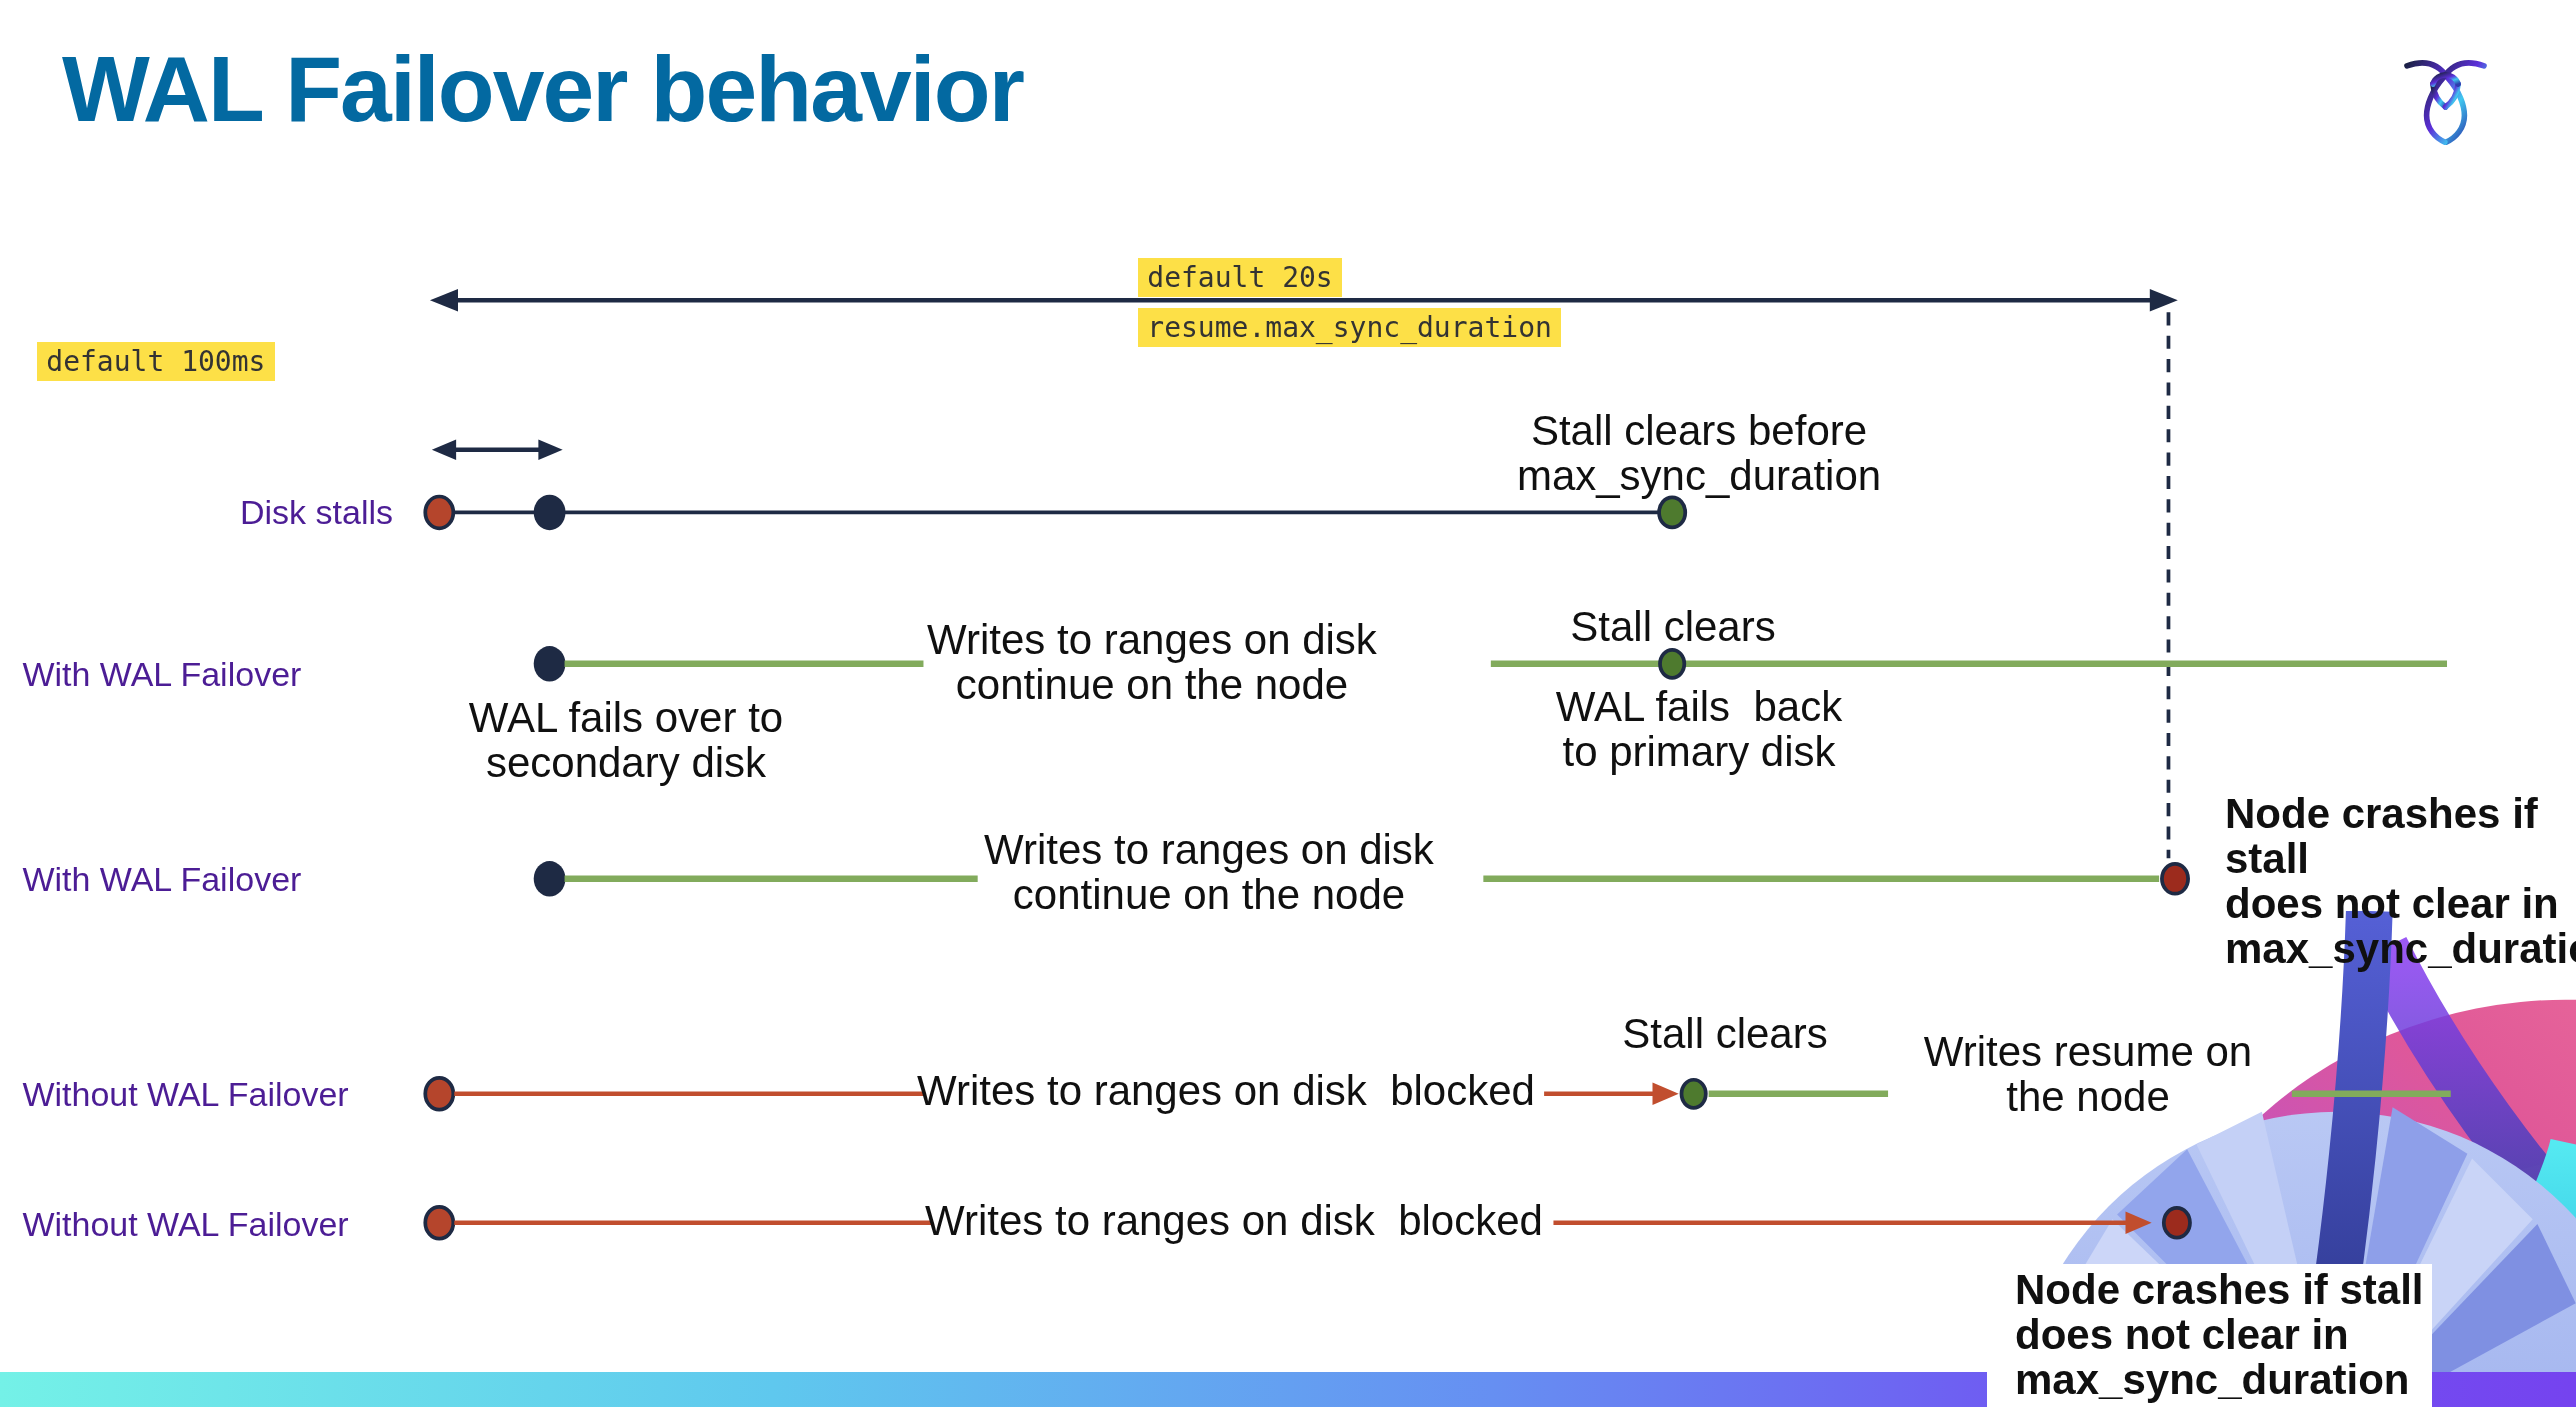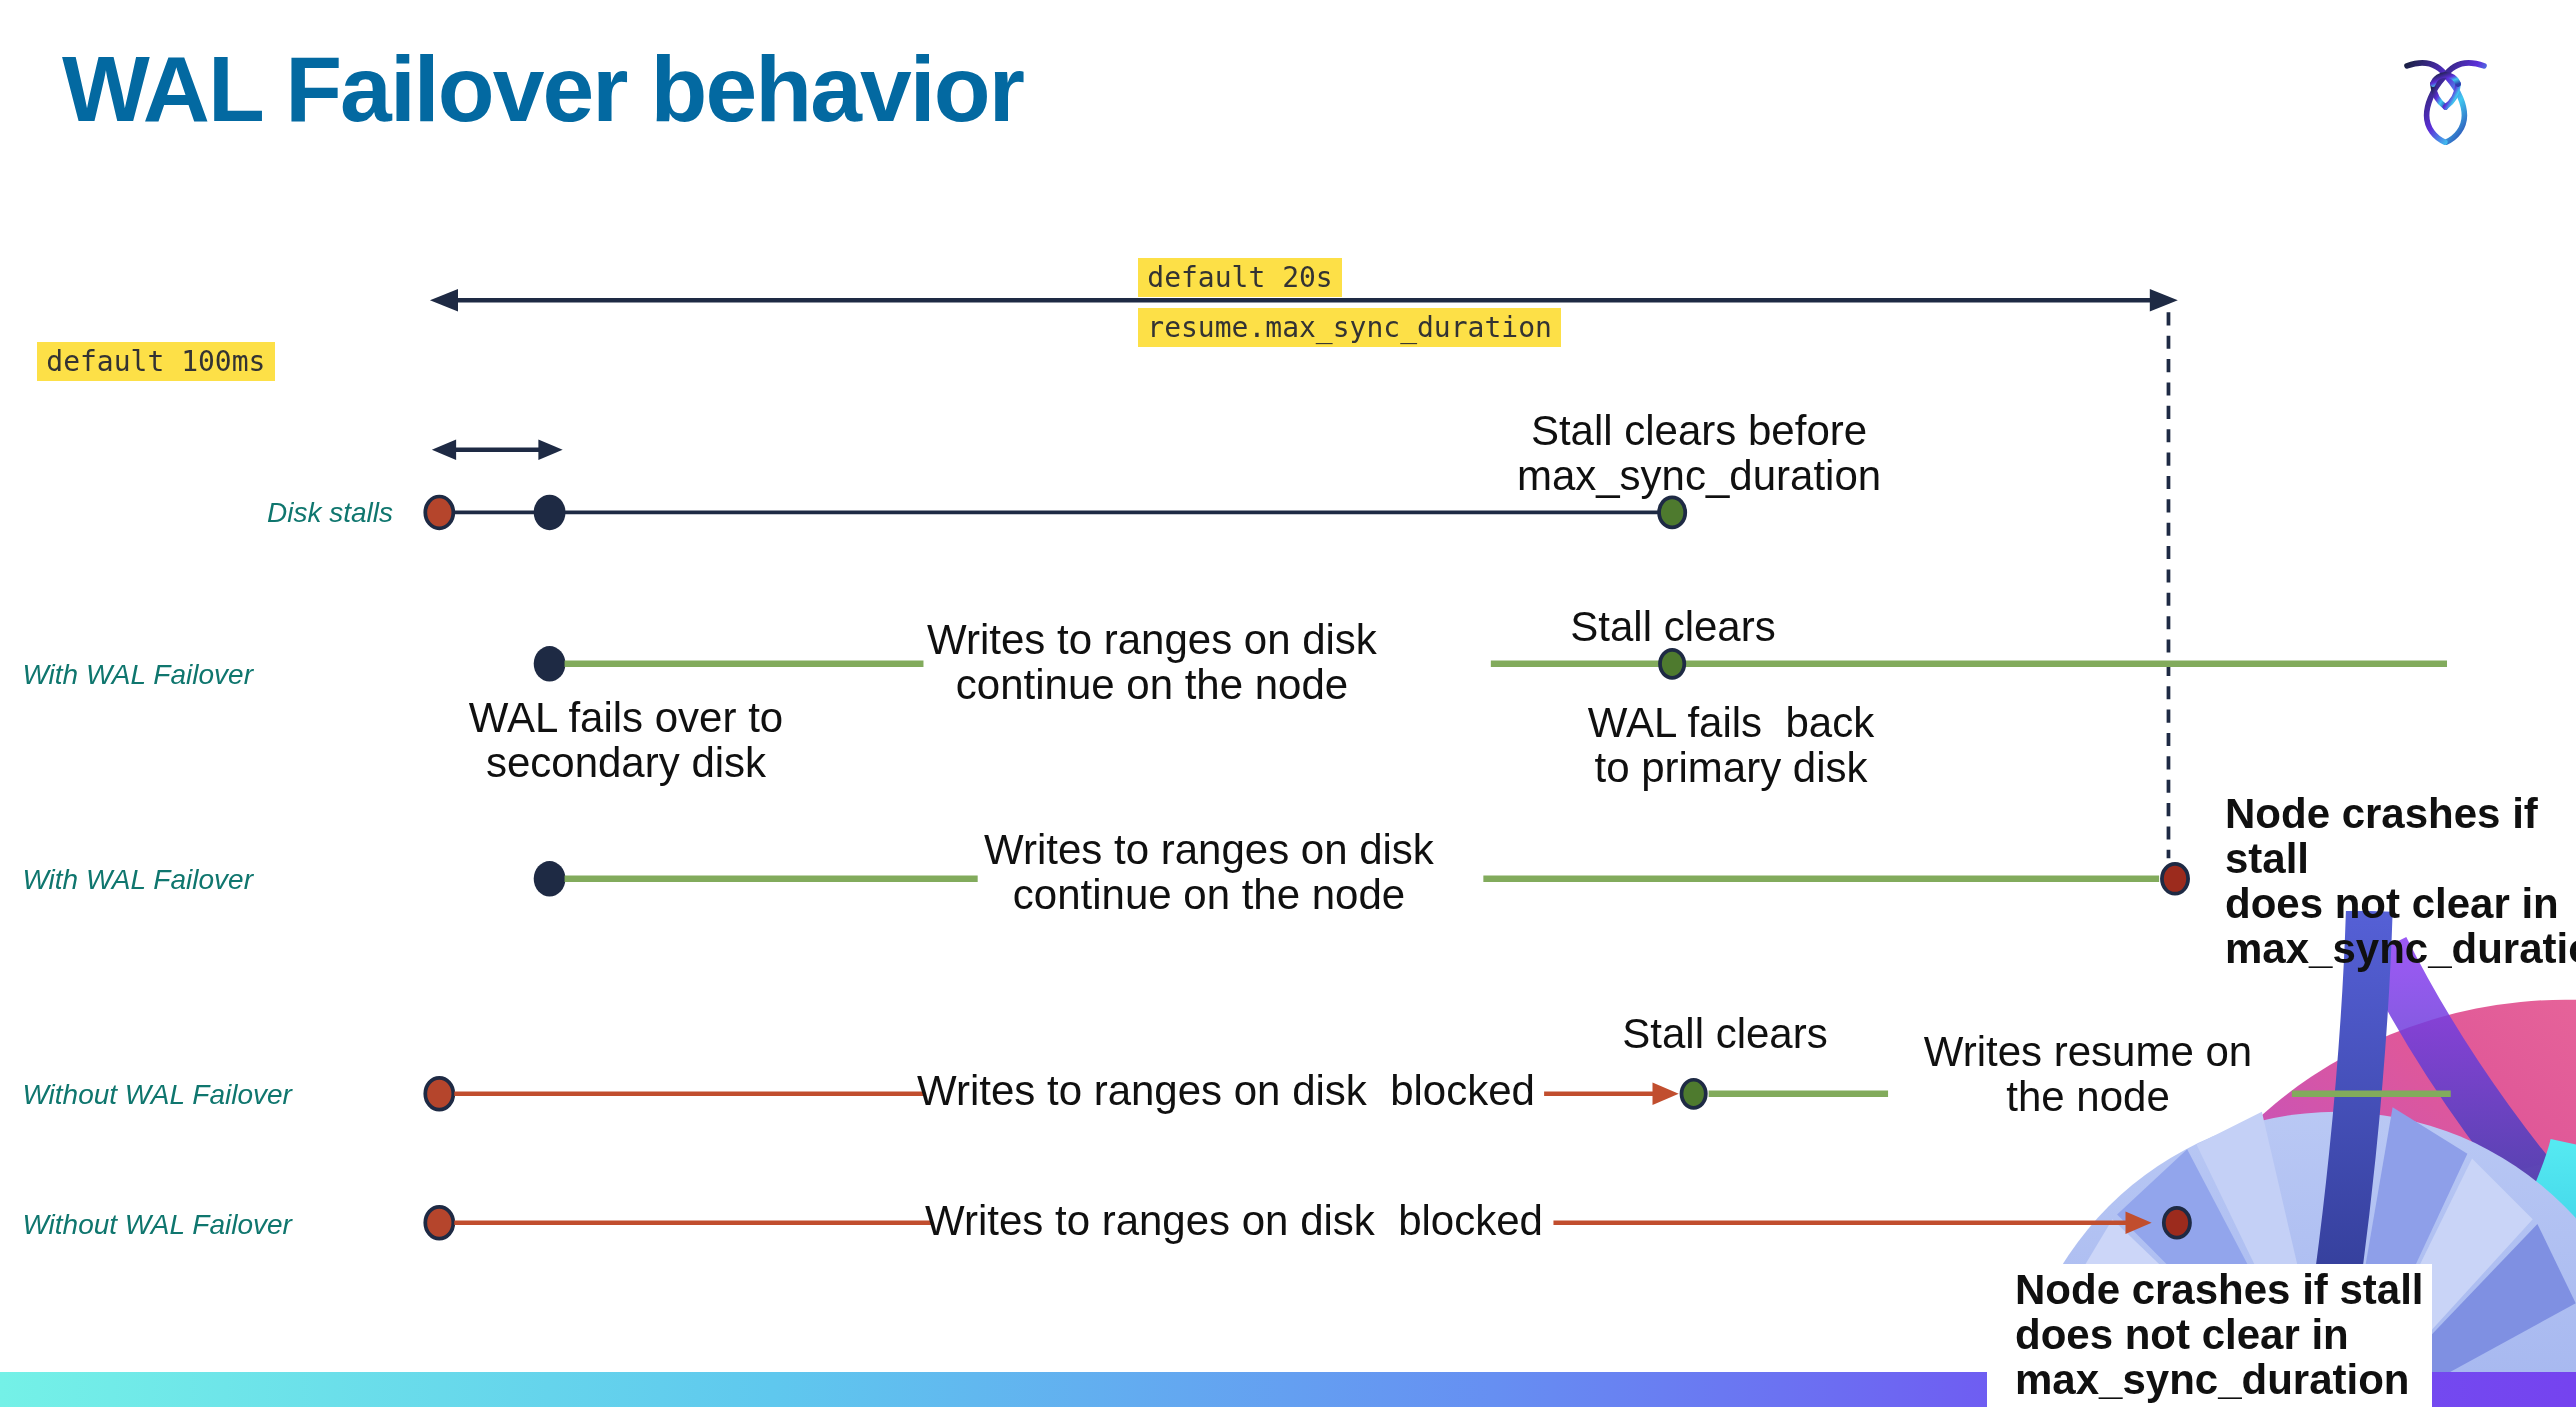--- a/index.html
+++ b/index.html
@@ -14,21 +14,21 @@
   .badge{
     font-family:"DejaVu Sans Mono",monospace;font-size:28px;color:#333;
     background:#fde047;padding:2.8px 9.3px;white-space:pre;line-height:1.2;
   }
   .cap{
     font-size:42px;line-height:45px;color:#101010;white-space:pre-wrap;text-align:center;
   }
   .cap.left{text-align:left;font-weight:bold;}
   .cap.center-x{transform:translateX(-50%);}
   .rowlabel{
-    font-size:28px;line-height:41px;color:#0f766e;white-space:nowrap;font-style:italic;
+    font-size:34px;line-height:41px;color:#4c1d95;white-space:nowrap;
   }
   .rowlabel.right-anchor{transform:translateX(-100%);}
   .whitebox{background:#ffffff;}
   .layer1{z-index:1;}.layer2{z-index:2;}.layer3{z-index:3;}.layer4{z-index:4;}.layer5{z-index:5;}
   svg{display:block;}
 </style>
 </head>
 <body>
 
 <div class="canvas">
@@ -156,21 +156,21 @@
   <div class="abs layer5 rowlabel" style="left:22.4px;top:1074px;">Without WAL Failover</div>
   <div class="abs layer5 rowlabel" style="left:22.4px;top:1204px;">Without WAL Failover</div>
 
   <div class="abs layer5 cap center-x" style="left:1699px;top:408px;">Stall clears before
 max_sync_duration</div>
   <div class="abs layer5 cap center-x" style="left:1152px;top:617px;">Writes to ranges on disk
 continue on the node</div>
   <div class="abs layer5 cap center-x" style="left:1673px;top:604px;">Stall clears</div>
   <div class="abs layer5 cap center-x" style="left:626px;top:695px;">WAL fails over to
 secondary disk</div>
-  <div class="abs layer5 cap center-x" style="left:1699px;top:700px;margin-left:32px;">WAL fails  back
+  <div class="abs layer5 cap center-x" style="left:1699px;top:684px;">WAL fails  back
 to primary disk</div>
   <div class="abs layer5 cap center-x" style="left:1209px;top:827px;">Writes to ranges on disk
 continue on the node</div>
   <div class="abs layer5 cap left" style="left:2225px;top:791px;">Node crashes if stall
 does not clear in
 max_sync_duration</div>
   <div class="abs layer5 cap center-x" style="left:1226px;top:1068px;">Writes to ranges on disk  blocked</div>
   <div class="abs layer5 cap center-x" style="left:1725px;top:1011px;">Stall clears</div>
   <div class="abs layer5 cap center-x" style="left:2088px;top:1029px;">Writes resume on
 the node</div>

